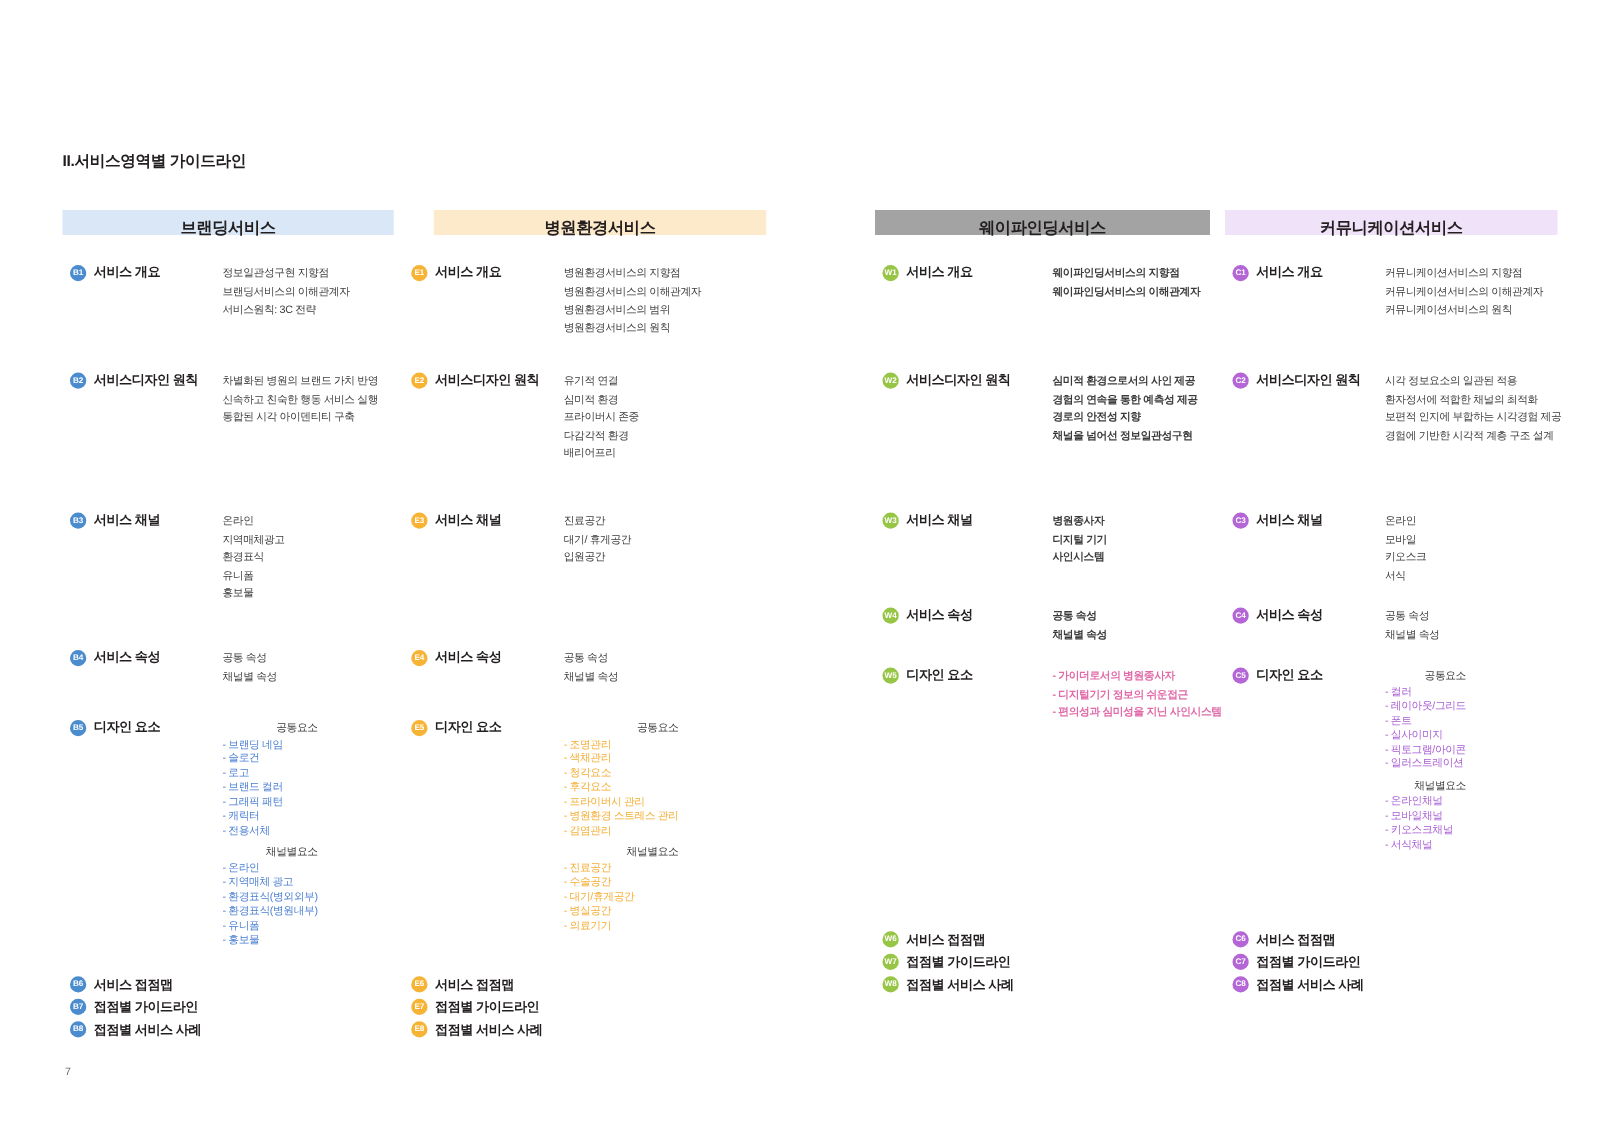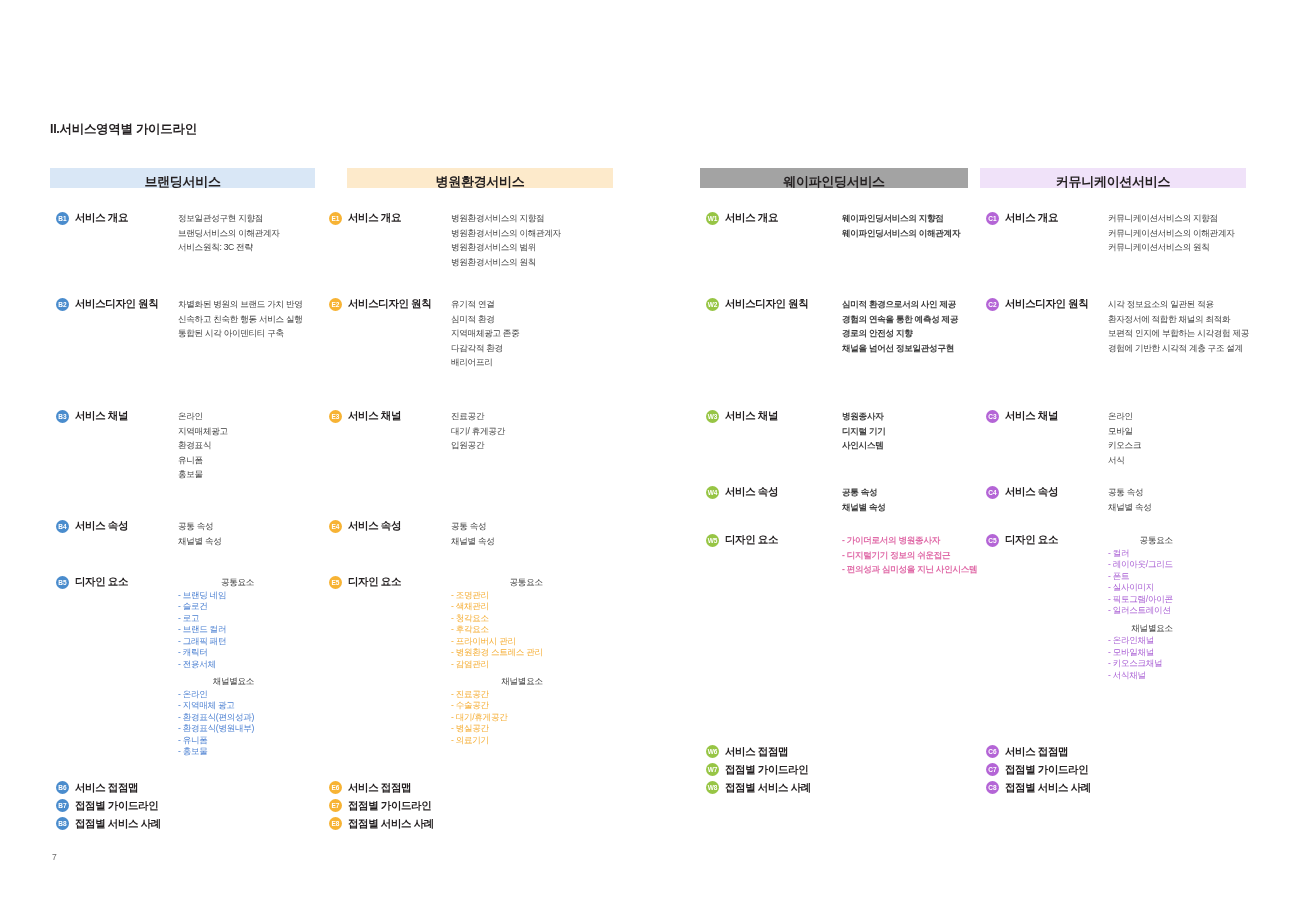--- a/index.html
+++ b/index.html
@@ -211,21 +211,21 @@
             <div class="bullet">- 브랜딩 네임</div>
             <div class="bullet">- 슬로건</div>
             <div class="bullet">- 로고</div>
             <div class="bullet">- 브랜드 컬러</div>
             <div class="bullet">- 그래픽 패턴</div>
             <div class="bullet">- 캐릭터</div>
             <div class="bullet">- 전용서체</div>
             <div class="group-title gap-before">채널별요소</div>
             <div class="bullet">- 온라인</div>
             <div class="bullet">- 지역매체 광고</div>
-            <div class="bullet">- 환경표식(편의성과)</div>
+            <div class="bullet">- 환경표식(병외외부)</div>
             <div class="bullet">- 환경표식(병원내부)</div>
             <div class="bullet">- 유니폼</div>
             <div class="bullet">- 홍보물</div>
           </div>
         </div>
         <div class="compact-row" style="top: 613px;">
           <span class="badge">B6</span>
           <span class="sec-title">서비스 접점맵</span>
         </div>
         <div class="compact-row" style="top: 631px;">
@@ -255,21 +255,21 @@
           </div>
         </div>
         <div class="section" style="top: 129px;">
           <div class="sec-label">
             <span class="badge">E2</span>
             <span class="sec-title">서비스디자인 원칙</span>
           </div>
           <div class="sec-body">
             <div class="line">유기적 연결</div>
             <div class="line">심미적 환경</div>
-            <div class="line">지역매체광고 존중</div>
+            <div class="line">프라이버시 존중</div>
             <div class="line">다감각적 환경</div>
             <div class="line">배리어프리</div>
           </div>
         </div>
         <div class="section" style="top: 241px;">
           <div class="sec-label">
             <span class="badge">E3</span>
             <span class="sec-title">서비스 채널</span>
           </div>
           <div class="sec-body">

